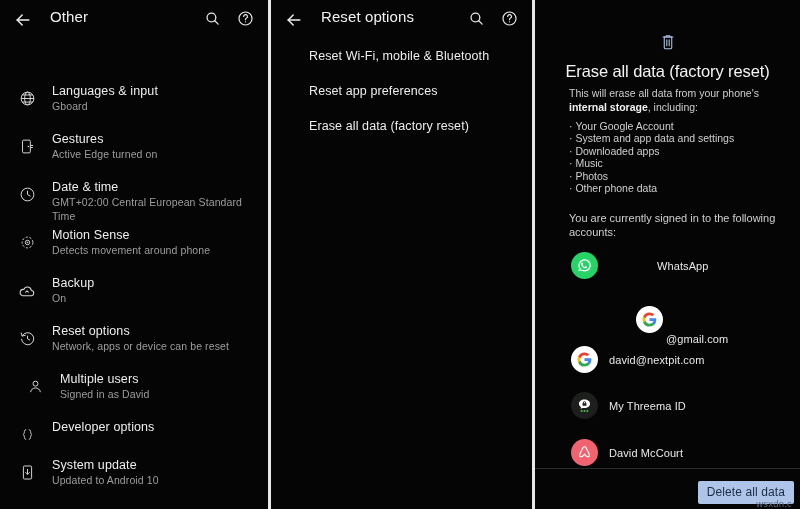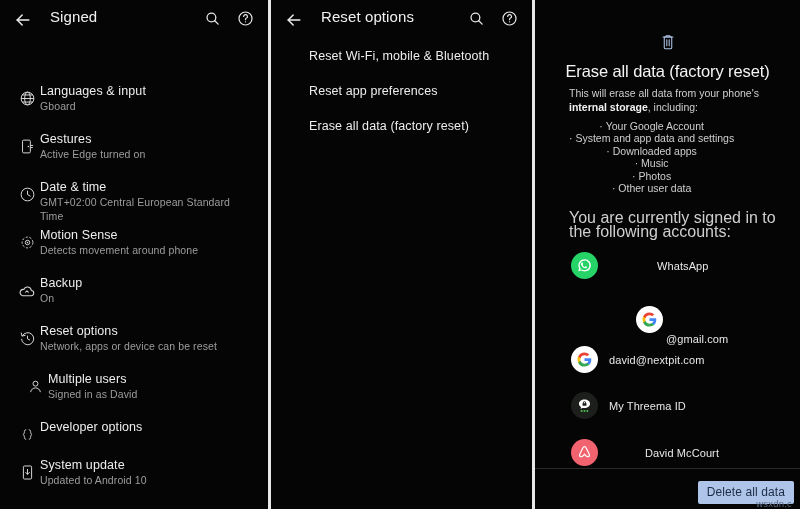--- a/index.html
+++ b/index.html
@@ -83,20 +83,21 @@
   }
   .row-ic {
     width: 26px;
     flex: 0 0 26px;
     display: flex;
     justify-content: center;
     align-items: center;
     padding-top: 6px;
   }
   .row-txt {
+    margin-left: 12px;
     padding-bottom: 2px;
   }
   .row-title {
     font-size: 12.5px;
     color: #eeeeee;
     line-height: 15px;
     letter-spacing: .1px;
   }
   .row-sub {
     font-size: 10.5px;
@@ -156,29 +157,28 @@
     line-height: 14px;
   }
   #erase-desc b { color: #f2f2f2; }
   #erase-bullets {
     position: absolute;
     left: 34px;
     top: 120px;
     font-size: 10.5px;
     color: #cfcfcf;
     line-height: 12.4px;
-    text-align: center;
   }
   #erase-bullets div { white-space: nowrap; }
   #erase-accounts-note {
     position: absolute;
     left: 34px;
     right: 20px;
     top: 211px;
-    font-size: 16px;
+    font-size: 11px;
     color: #cfcfcf;
     line-height: 14px;
   }
 
   .acct {
     position: absolute;
     left: 36px;
     display: flex;
     align-items: center;
   }
@@ -195,21 +195,21 @@
     font-size: 11px;
     color: #e8e8e8;
     letter-spacing: .1px;
     white-space: nowrap;
   }
   .acct-name.indented { margin-left: 95px; }
   #acct-0 { top: 252px; gap: 48px; }
   #acct-1 { top: 306px; flex-direction: column; }
   #acct-2 { top: 346px; }
   #acct-3 { top: 392px; }
-  #acct-4 { top: 439px; gap: 36px; }
+  #acct-4 { top: 439px; }
 
   
   .av-whatsapp { background: #25d366; }
   .av-google   { background: #ffffff; }
   .av-threema  { background: #1d1f1d; }
   .av-airbnb   { background: #f0636f; }
   .av-center {
     position: absolute;
     inset: 0;
     display: flex;
@@ -256,21 +256,21 @@
 
   <div class="panel" id="panel-system">
 
     <div class="appbar">
       <div class="appbar-back">
         <svg class="ic" width="20" height="20" viewBox="0 0 24 24" fill="none" stroke="#f0f0f0" stroke-width="1.7" stroke-linecap="round" stroke-linejoin="round">
           <line x1="19" y1="12" x2="5" y2="12"></line>
             <polyline points="11,18 5,12 11,6"></polyline>
         </svg>
       </div>
-      <div class="appbar-title">Signed</div>
+      <div class="appbar-title">Other</div>
       <div class="appbar-actions">
         <span>
           <svg class="ic" width="17" height="17" viewBox="0 0 24 24" fill="none" stroke="#e8e8e8" stroke-width="1.8" stroke-linecap="round">
             <circle cx="10.5" cy="10.5" r="6.2"></circle>
               <line x1="15.2" y1="15.2" x2="20" y2="20"></line>
           </svg>
         </span>
         <span>
           <svg class="ic" width="17" height="17" viewBox="0 0 24 24" fill="none" stroke="#e8e8e8" stroke-width="1.7">
             <circle cx="12" cy="12" r="9.2"></circle>
@@ -464,21 +464,21 @@
     <div id="erase-desc">
       <span>This will erase all data from your phone's </span><b>internal storage</b><span>, including:</span>
     </div>
 
     <div id="erase-bullets">
       <div>·&nbsp;<span>Your Google Account</span></div>
       <div>·&nbsp;<span>System and app data and settings</span></div>
       <div>·&nbsp;<span>Downloaded apps</span></div>
       <div>·&nbsp;<span>Music</span></div>
       <div>·&nbsp;<span>Photos</span></div>
-      <div>·&nbsp;<span>Other user data</span></div>
+      <div>·&nbsp;<span>Other phone data</span></div>
     </div>
 
     <div id="erase-accounts-note">You are currently signed in to the following accounts:</div>
 
     <div class="acct" id="acct-0">
       <div class="acct-av av-whatsapp">
         <div class="av-center">
           <svg width="17" height="17" viewBox="0 0 24 24" fill="#ffffff">
             <path d="M12 3.2A8.6 8.6 0 0 0 4.3 15.9L3.3 20.2l4.5-1.1A8.6 8.6 0 1 0 12 3.2zm0 1.7a6.9 6.9 0 0 1 0 13.8 6.9 6.9 0 0 1-3.6-1l-2.3.6.6-2.2a6.9 6.9 0 0 1 5.3-11.2z"></path>
             <path d="M9.5 8.1c-.2-.4-.4-.4-.6-.4h-.5c-.2 0-.5.1-.7.4-.3.3-.8.9-.8 1.9 0 1 .8 2 .9 2.2.1.1 1.5 2.4 3.7 3.2 1.8.7 2.2.6 2.6.5.4 0 1.2-.5 1.4-1 .2-.5.2-.9.1-1l-.2-.2-1.5-.7c-.2-.1-.4-.1-.5.1l-.6.8c-.1.1-.3.2-.5.1-.2-.1-.9-.4-1.7-1.1-.6-.6-1-1.2-1.1-1.4-.1-.2 0-.3.1-.4l.4-.5c.1-.2.1-.3 0-.5z"></path>

